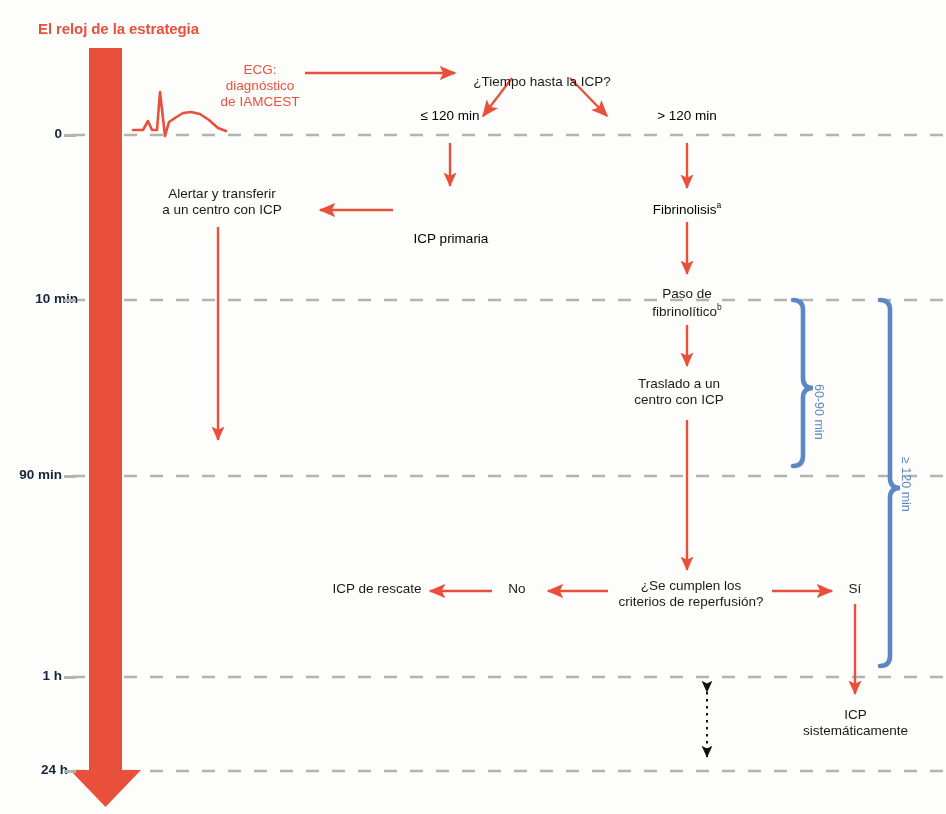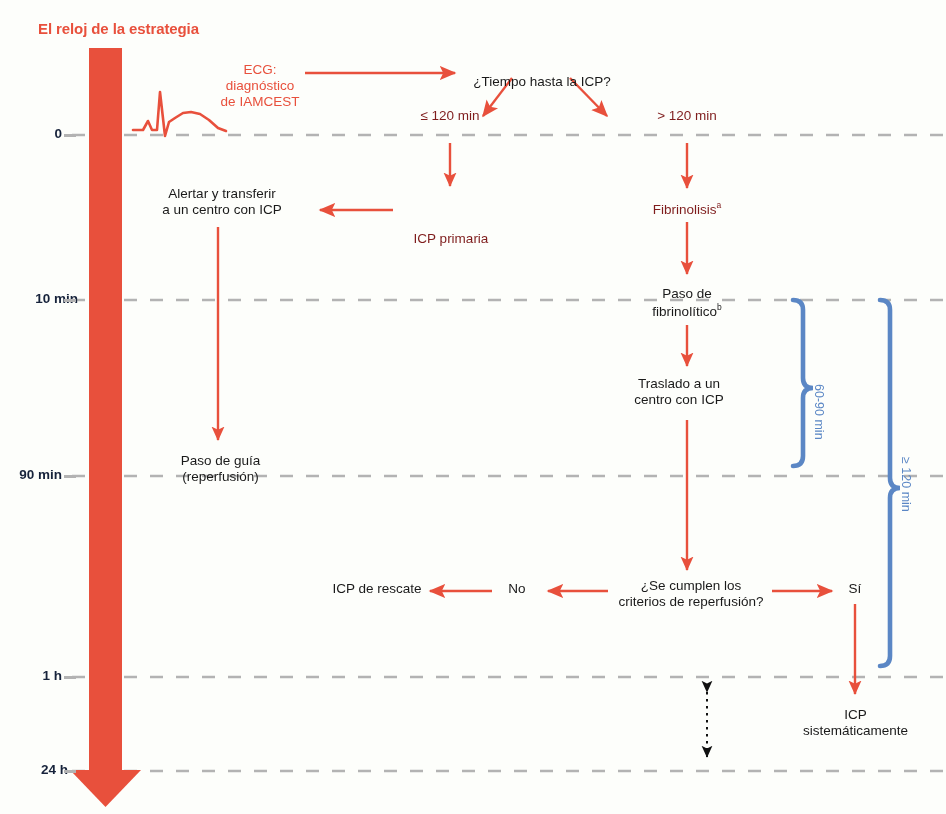--- a/index.html
+++ b/index.html
@@ -8,21 +8,21 @@
     background:#fdfefb;
     font-family:"Liberation Sans", sans-serif;
     overflow:hidden;
     position:relative;
   }
   #stage{position:absolute;left:0;top:0;width:946px;height:814px;}
   svg#canvas{position:absolute;left:0;top:0;width:946px;height:814px;}
 
   .lbl{position:absolute;text-align:center;line-height:1.18;white-space:pre-line;}
   .lbl-black{color:#1a1a1a;font-size:13.5px;}
-  .lbl-blue{color:#7f1d1d;font-size:13.5px;}
+  .lbl-blue{color:#000000;font-size:13.5px;}
   .lbl-red{color:#e8503c;font-size:13.5px;}
   .axis-tick{position:absolute;color:#17233b;font-size:13.5px;font-weight:bold;text-align:right;}
   .title{position:absolute;color:#e8503c;font-size:15px;font-weight:bold;letter-spacing:-.1px;margin-left:20px;}
   .brace-lbl{position:absolute;color:#5b87c5;font-size:12.5px;white-space:nowrap;
              transform-origin:0 0;}
   sup{font-size:8.5px;vertical-align:super;}
 </style>
 </head>
 <body>
 
@@ -129,22 +129,20 @@
 a un centro con ICP</div>
 
   <div class="lbl lbl-blue" style="left:627px;top:200px;width:120px;"><span>Fibrinolisis</span><sup>a</sup></div>
 
   <div class="lbl lbl-black" style="left:627px;top:286px;width:120px;"><span>Paso de
 fibrinolítico</span><sup>b</sup></div>
 
   <div class="lbl lbl-black" style="left:609px;top:376px;width:140px;">Traslado a un
 centro con ICP</div>
 
-  <div class="lbl lbl-black" style="left:148px;top:453px;width:145px;">Paso de guía
-(reperfusión)</div>
 
   <div class="lbl lbl-black" style="left:602px;top:578px;width:178px;">¿Se cumplen los
 criterios de reperfusión?</div>
 
   <div class="lbl lbl-black" style="left:489px;top:581px;width:56px;">No</div>
 
   <div class="lbl lbl-black" style="left:828px;top:581px;width:54px;">Sí</div>
 
   <div class="lbl lbl-black" style="left:315px;top:581px;width:124px;">ICP de rescate</div>
 

